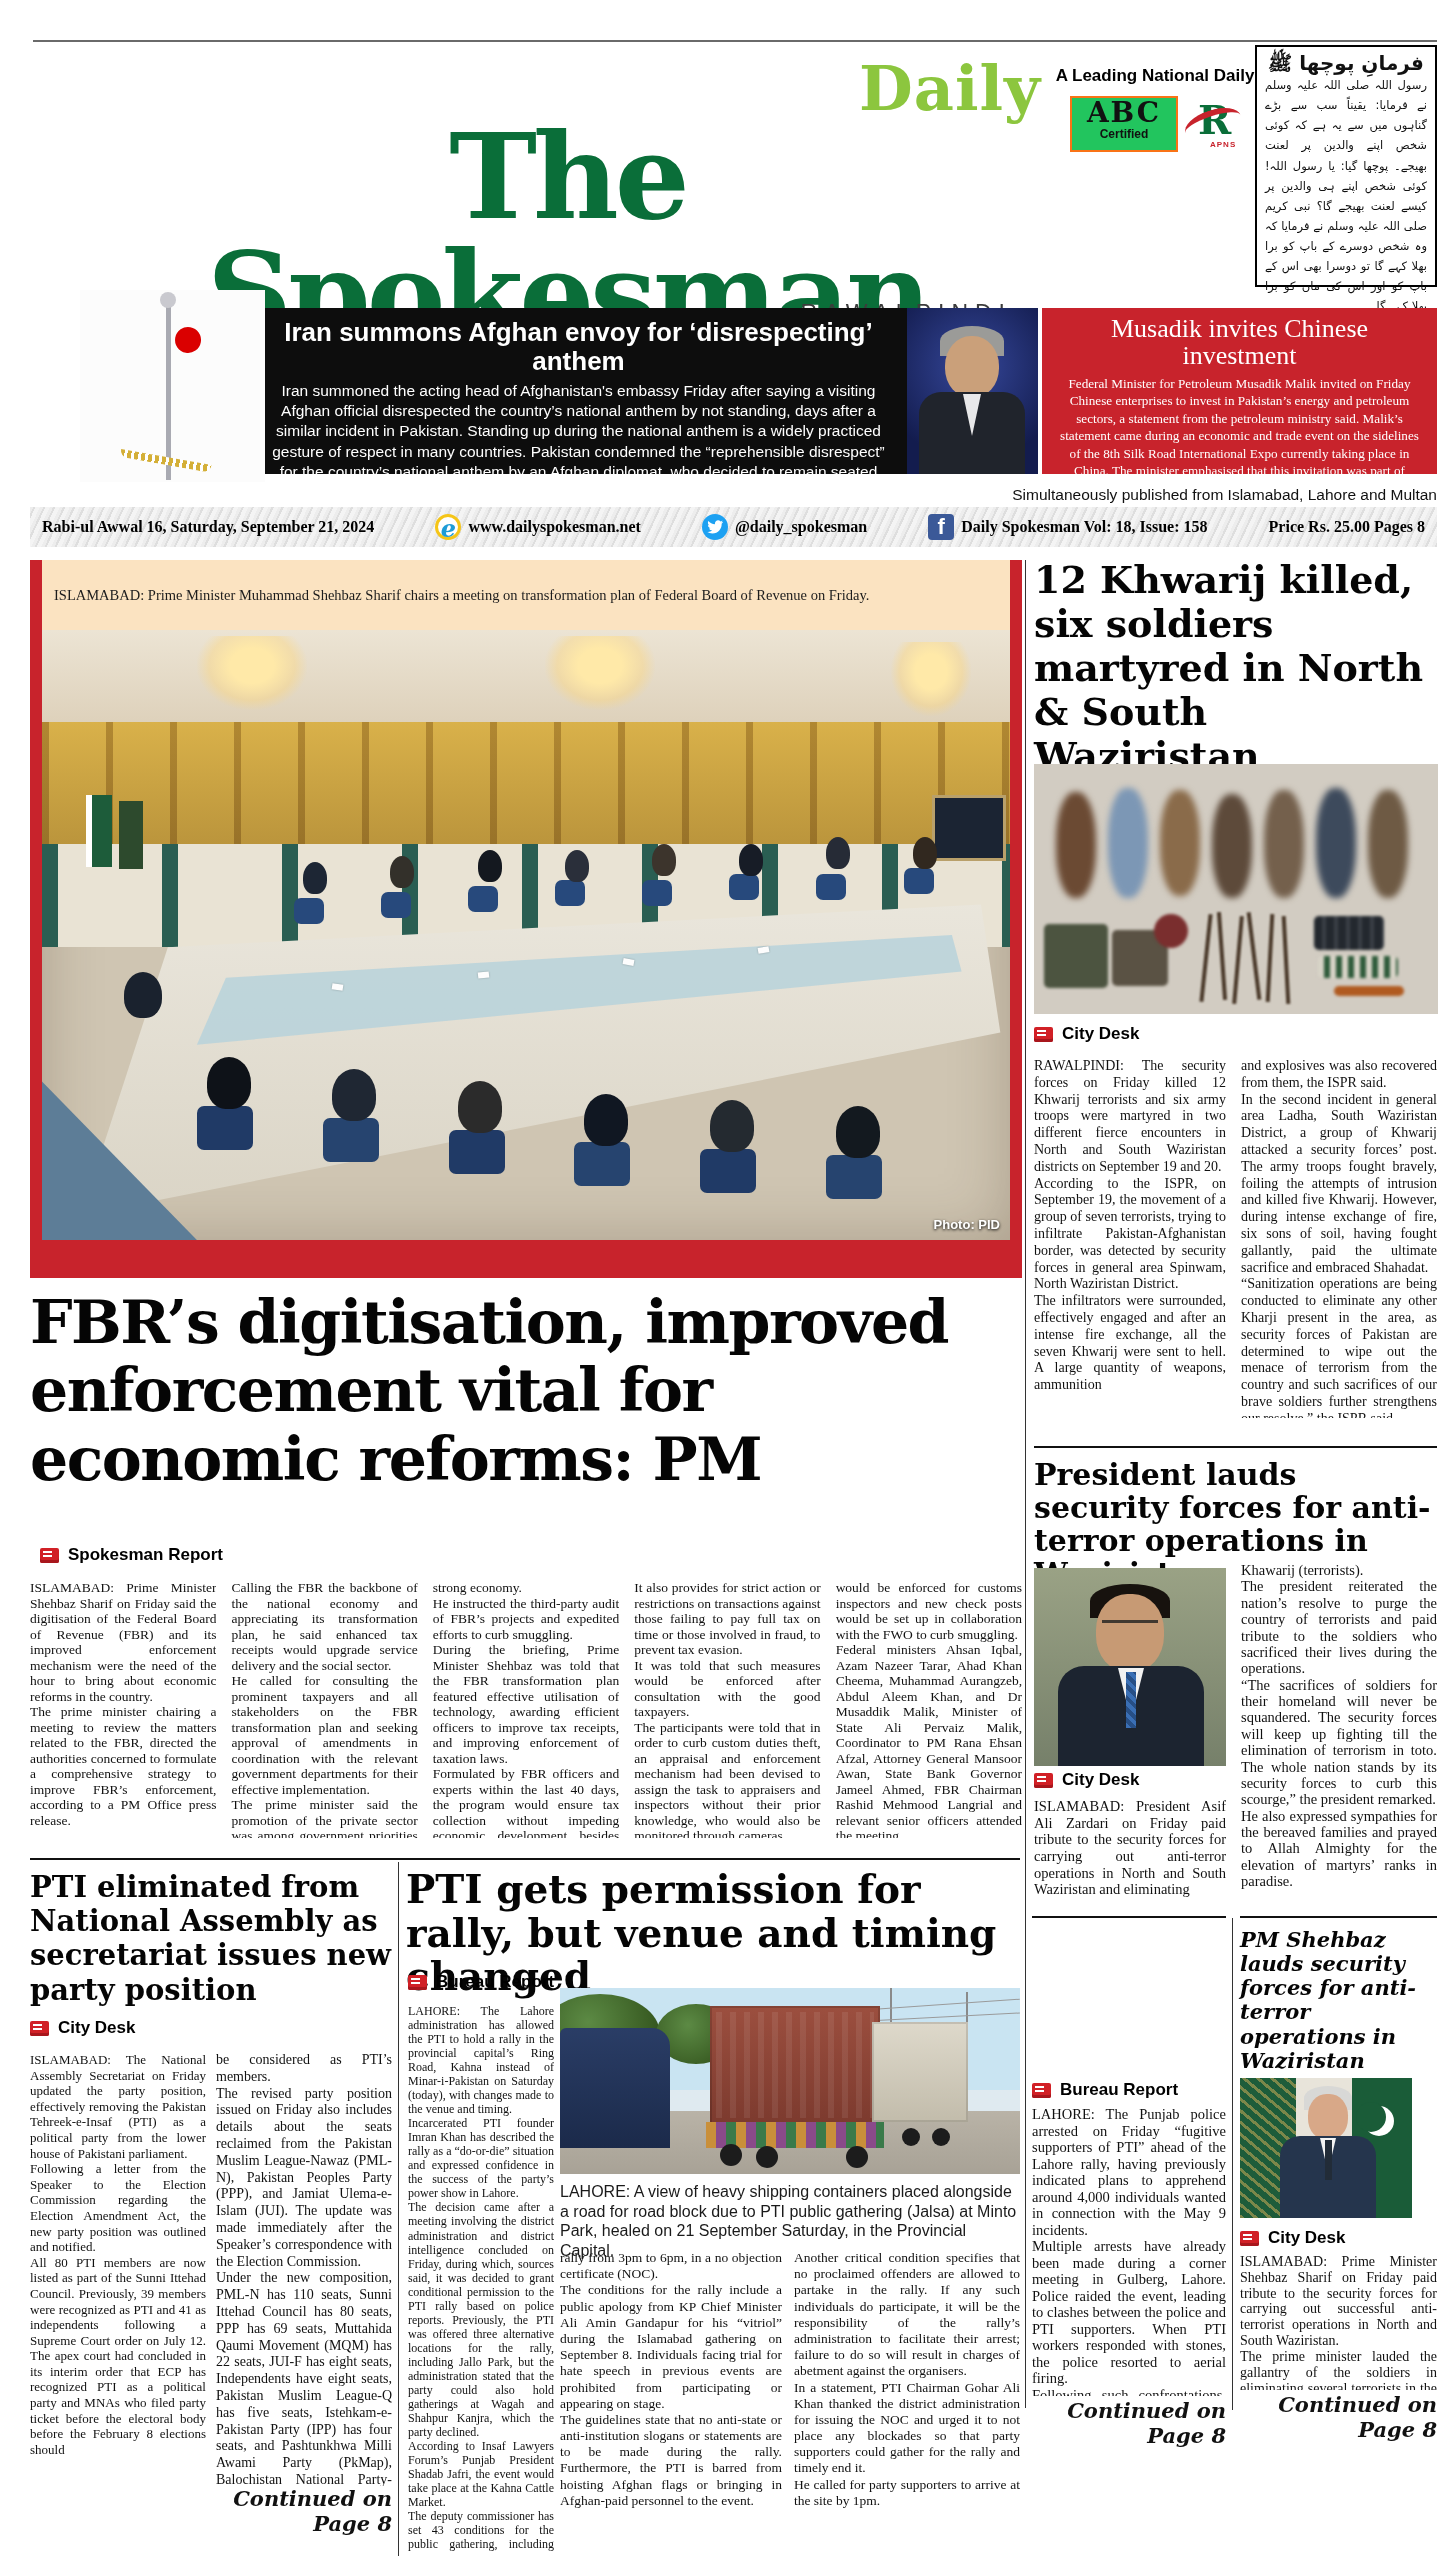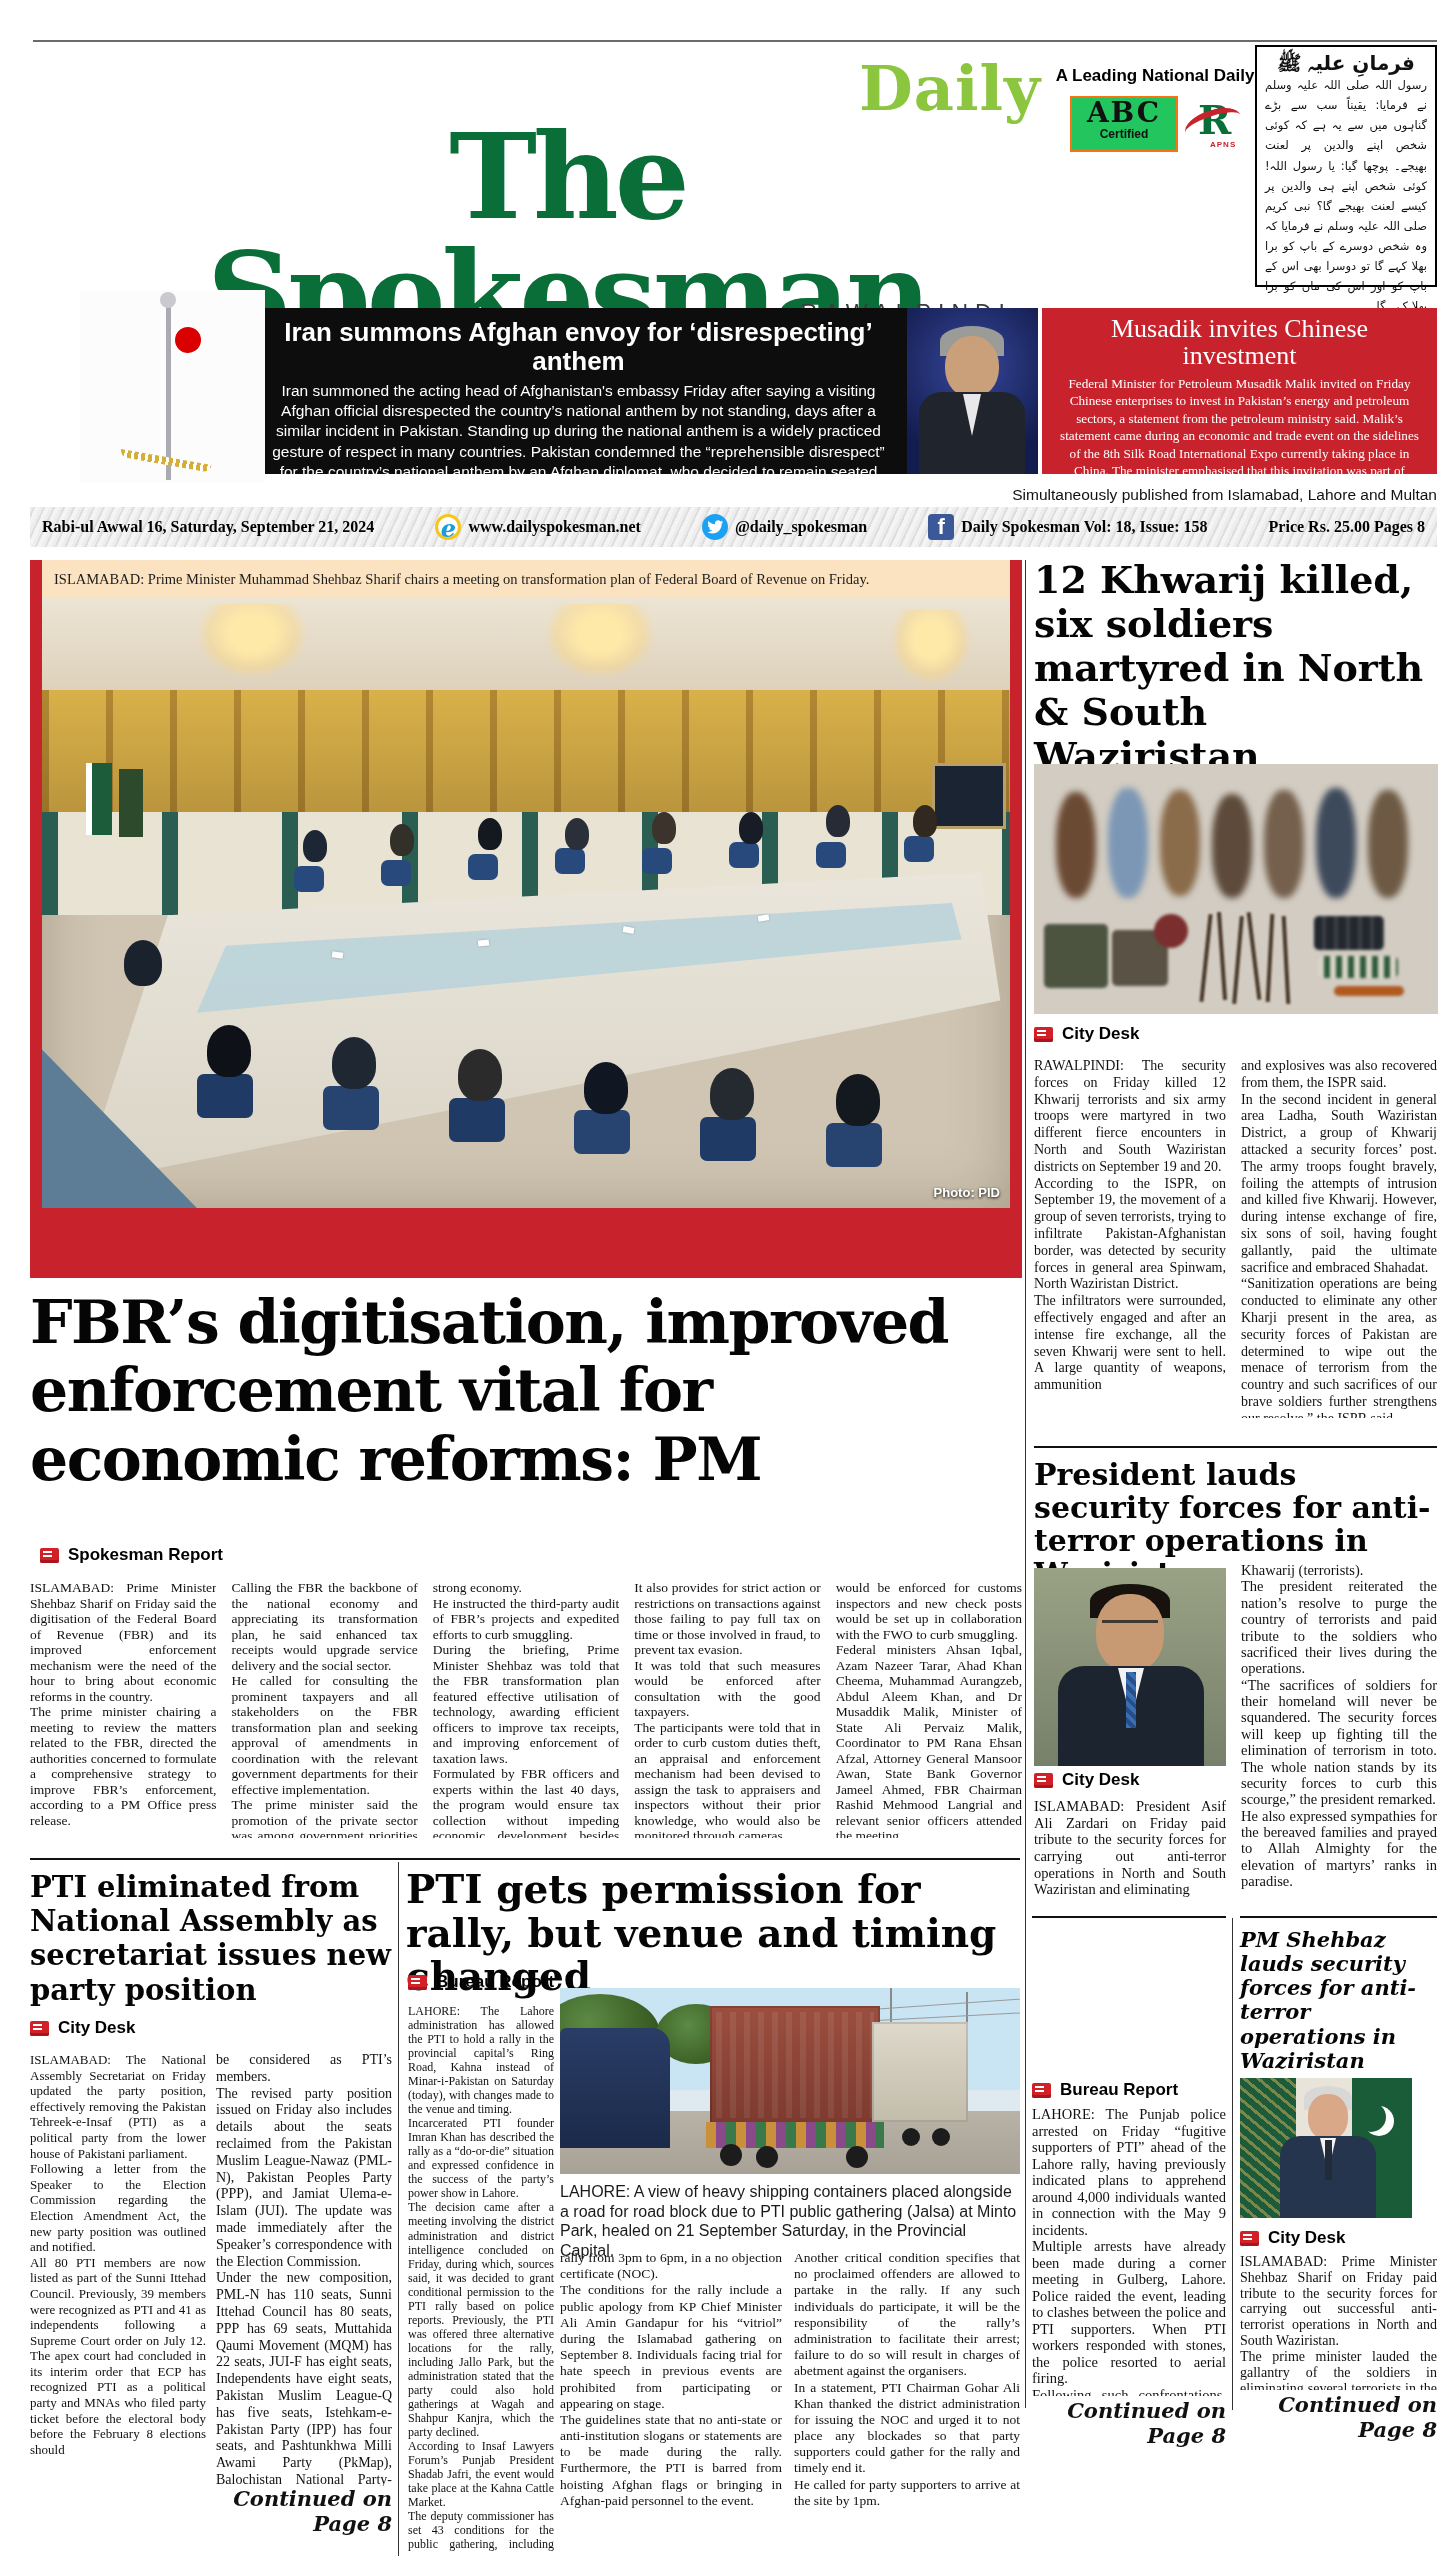--- a/index.html
+++ b/index.html
@@ -63,21 +63,21 @@
   .ie-icon{display:inline-block;width:26px;height:26px;border-radius:50%;color:#1e9cd7;font:bold italic 24px "DejaVu Serif";
            line-height:24px;text-align:center;border:3px solid #f5c518;box-sizing:border-box;background:#fff;}
   .tw-icon{display:inline-flex;width:26px;height:26px;border-radius:50%;background:#1da1f2;align-items:center;justify-content:center;}
   .fb-icon{display:inline-block;width:26px;height:26px;border-radius:4px;background:#3b5998;color:#fff;
            font:bold 22px "Liberation Sans";text-align:center;line-height:26px;}
 
   
   .meetingframe{left:30px;top:560px;width:992px;height:718px;background:#c8232c;box-sizing:border-box;}
   .mtg-title{color:#fff;font-family:"Liberation Serif",serif;font-size:44px;line-height:56px;padding-left:20px;}
   .mtg-caption{margin:0 12px;background:#fbe3c1;color:#1c1c1c;font-size:14.5px;line-height:38px;height:38px;
-               padding:0 12px;white-space:nowrap;overflow:hidden;}
+               padding:16px 12px;white-space:nowrap;overflow:hidden;}
   .mtg-photo{position:relative;margin:0 12px;height:610px;overflow:hidden;background:#cfc5b2;box-shadow:inset 0 0 60px rgba(60,40,20,.25);}
   .mpc{position:absolute;left:0;top:0;right:0;height:17%;background:linear-gradient(#ece4d4,#dccfb8);}
   .chand{position:absolute;width:110px;height:74px;background:radial-gradient(ellipse at 50% 40%,#ffe9a8 0 28%,rgba(255,215,120,.4) 55%,transparent 72%);}
   .curtain{position:absolute;left:0;right:0;top:15%;height:20%;
            background:linear-gradient(#d9b14a,#bb953c),repeating-linear-gradient(90deg,rgba(120,85,20,.35) 0 7px,transparent 7px 64px);background-blend-mode:multiply;}
   .curtain:after{content:"";position:absolute;left:0;right:0;bottom:-18px;height:18px;
            background:radial-gradient(circle 32px at 32px 0,#bb953c 31px,transparent 32px);background-size:64px 18px;}
   .wallwin{position:absolute;left:0;right:0;top:35%;height:17%;
            background:repeating-linear-gradient(90deg,#2a5e52 0 16px,#e9e3d4 16px 120px);}
   .mptable{position:absolute;inset:0;background:linear-gradient(#f7f5ef,#d9d3c4);
@@ -208,21 +208,21 @@
       <div class="abccert b">Certified</div>
     </div>
     <div class="apns">
       <span class="apnsr">R</span>
       <span class="apnsswoosh"></span>
       <span class="apnstxt">APNS</span>
     </div>
   </div>
 
   <div class="abs urdubox">
-    <div class="utitle">فرمانِ علیہ ﷺ</div>
+    <div class="utitle">فرمانِ پوچھا ﷺ</div>
     <div class="ubody">رسول اللہ صلی اللہ علیہ وسلم نے فرمایا: یقیناً سب سے بڑے گناہوں میں سے یہ ہے کہ کوئی شخص اپنے والدین پر لعنت بھیجے۔ پوچھا گیا: یا رسول اللہ! کوئی شخص اپنے ہی والدین پر کیسے لعنت بھیجے گا؟ نبی کریم صلی اللہ علیہ وسلم نے فرمایا کہ وہ شخص دوسرے کے باپ کو برا بھلا کہے گا تو دوسرا بھی اس کے باپ کو اور اس کی ماں کو برا بھلا کہے گا۔</div>
     <div class="uref">(صحیح بخاری: حدیث نمبر 5973)</div>
     <div class="ubarkat serif">Barkat Rice Mills (Pvt) Limited</div>
   </div>
 
   <div class="abs blackbanner">
     <div class="bb-h sans b">Iran summons Afghan envoy for ‘disrespecting’ anthem</div>
     <div class="bb-t sans">Iran summoned the acting head of Afghanistan's embassy Friday after saying a visiting Afghan official disrespected the country’s national anthem by not standing, days after a similar incident in Pakistan. Standing up during the national anthem is a widely practiced gesture of respect in many countries. Pakistan condemned the “reprehensible disrespect” for the country’s national anthem by an Afghan diplomat, who decided to remain seated when the anthem was played.</div>
   </div>
   <div class="abs flagphoto">

